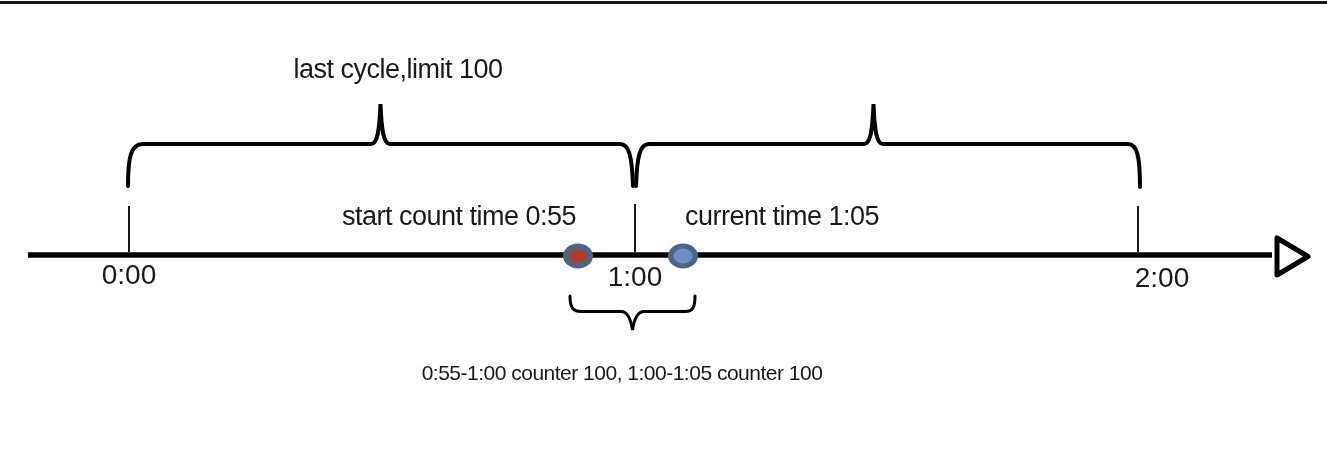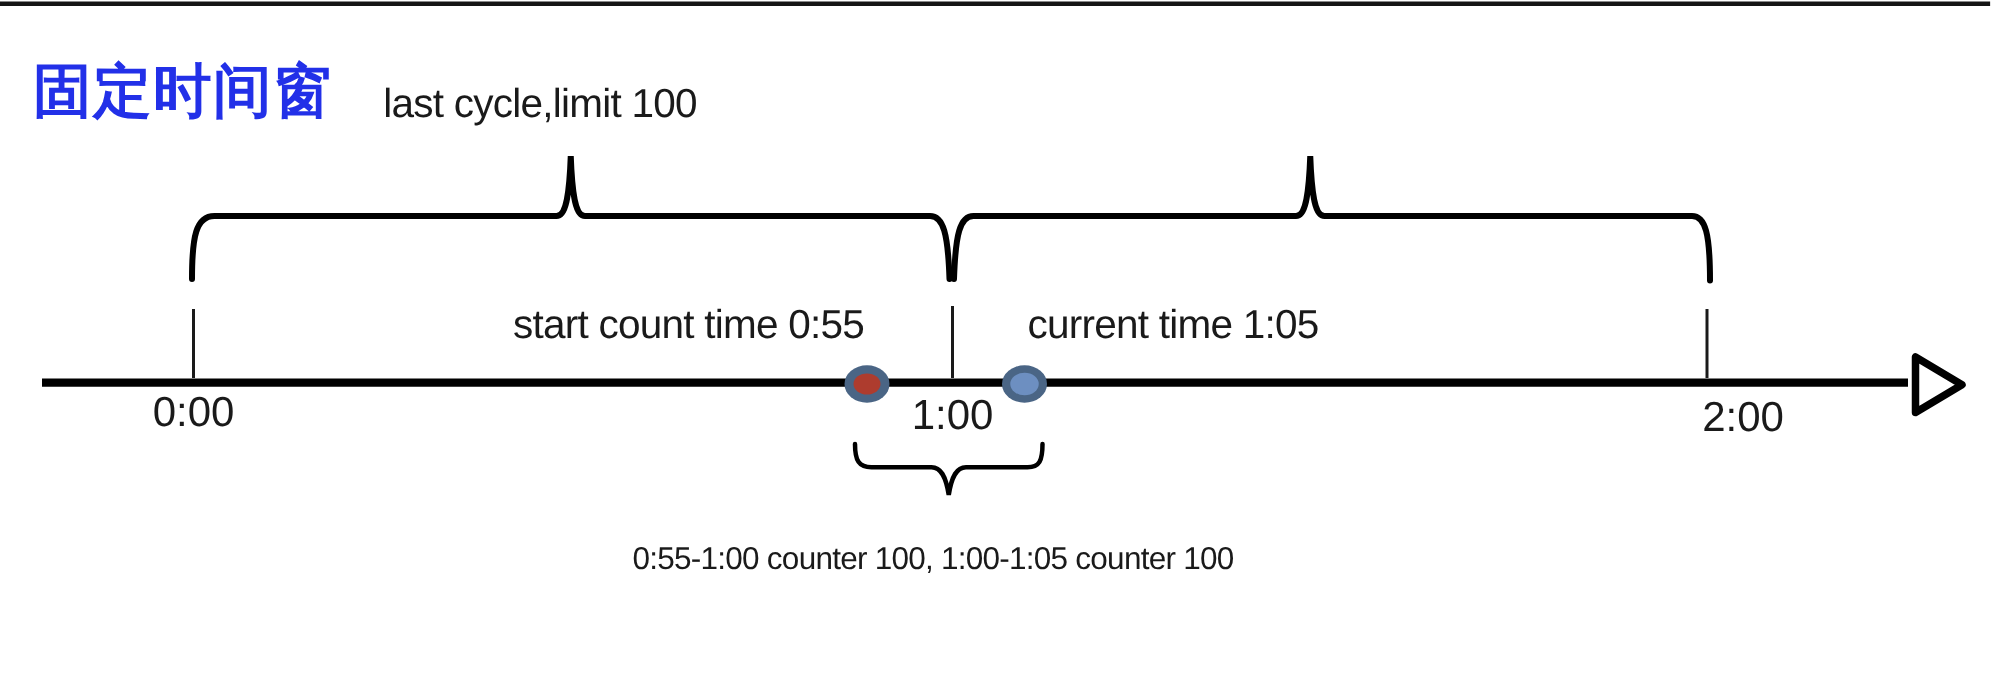--- a/index.html
+++ b/index.html
@@ -77,23 +77,22 @@
 
     <path d="M 570 296
              C 570 307, 572.5 311.5, 581 311.5
              L 621 311.5
              C 627 311.5, 630.5 317, 632.5 330
              C 634.5 317, 638 311.5, 644 311.5
              L 685 311.5
              C 693 311.5, 695 307, 695 296" fill="none" stroke="#000000" stroke-width="3" stroke-linecap="round"></path>
   </svg>
 
-  <div class="title">固定时间窗</div>
 
-  <div class="lbl" style="left:360px;top:55px;text-align:right;">last cycle,limit 100</div>
+  <div class="lbl" style="left:398px;top:55px;text-align:right;">last cycle,limit 100</div>
 
   <div class="lbl" style="left:459px;top:202px;">start count time 0:55</div>
   <div class="lbl" style="left:762px;top:202px;margin-left:20px;">current time 1:05</div>
 
   <div class="lbl tick-lbl" style="left:129px;top:260px;">0:00</div>
   <div class="lbl tick-lbl" style="left:635px;top:262px;">1:00</div>
   <div class="lbl tick-lbl" style="left:1162px;top:263px;text-align:center;">2:00</div>
 
   <div class="lbl note" style="left:622px;top:361px;">0:55-1:00 counter 100, 1:00-1:05 counter 100</div>
 

